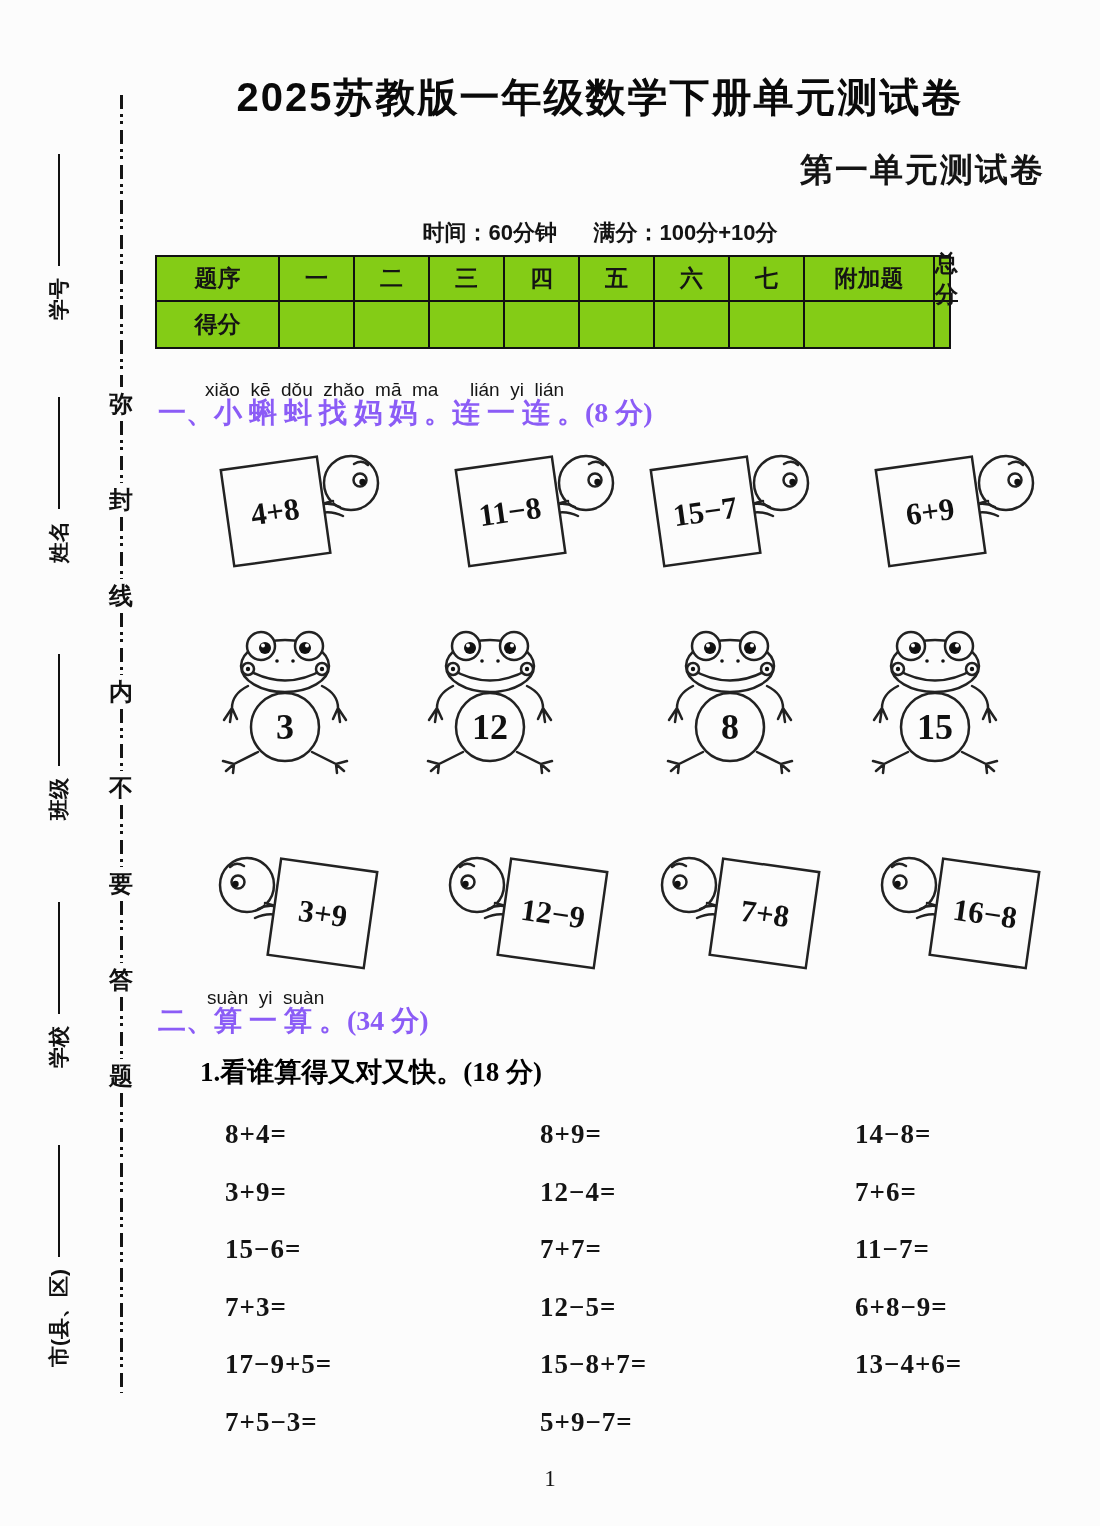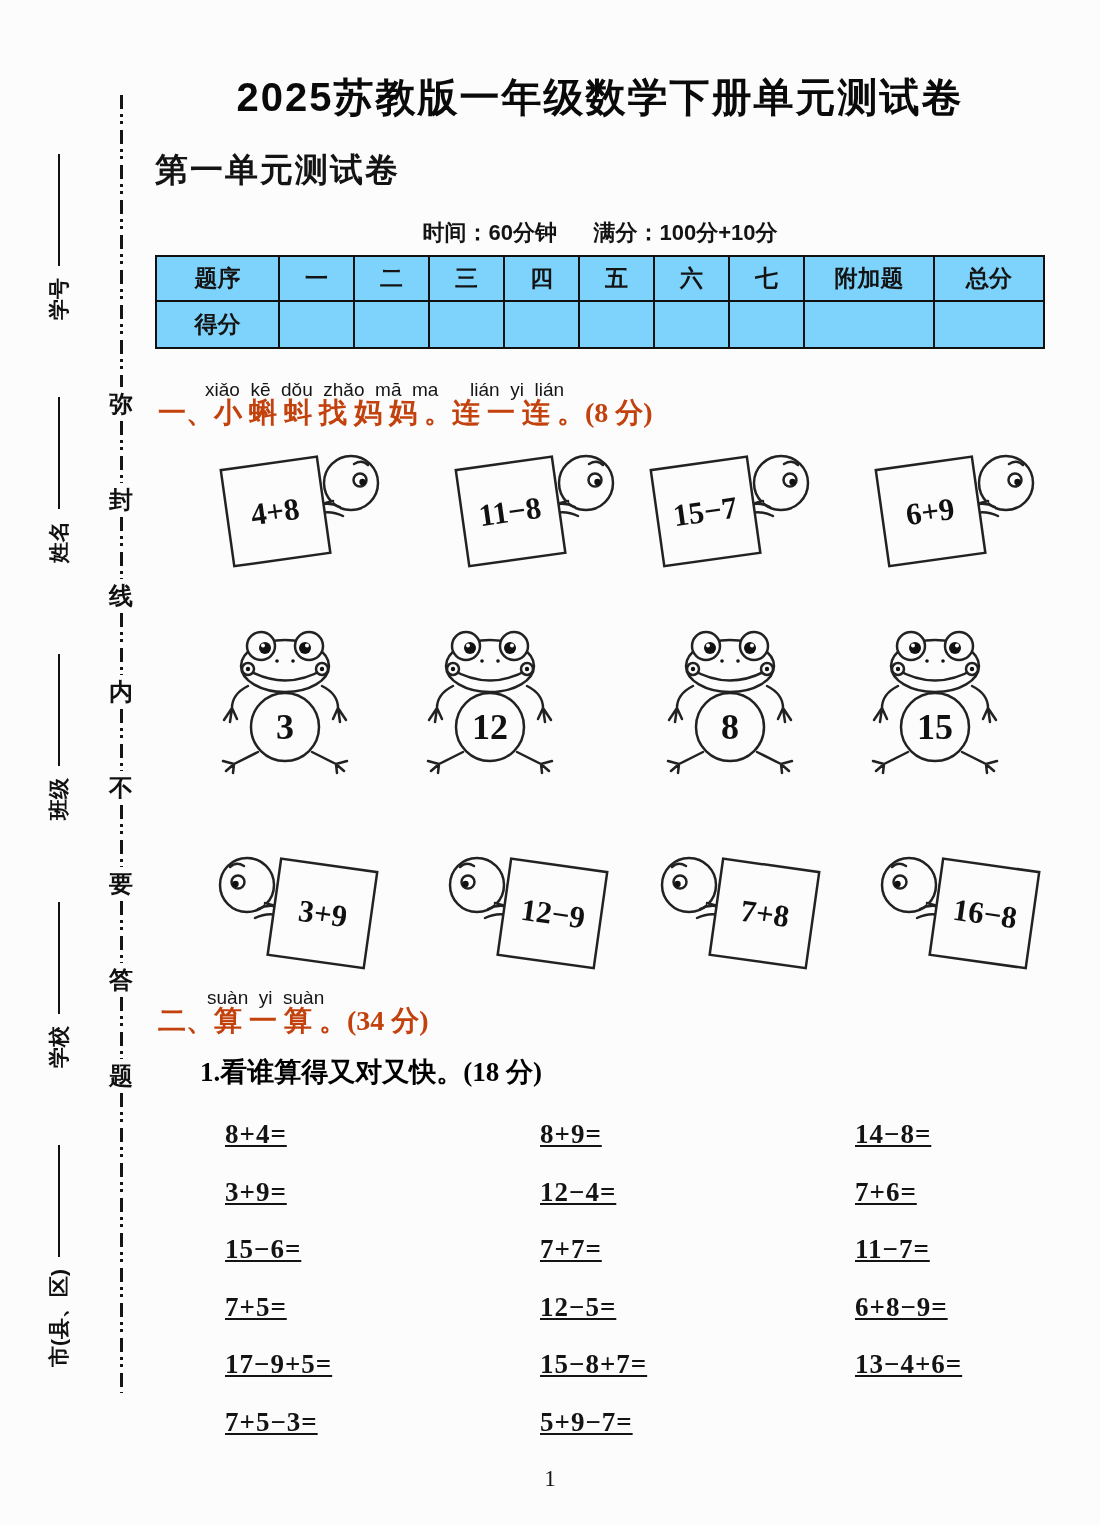--- a/index.html
+++ b/index.html
@@ -36,68 +36,68 @@
   }
   .fld-label { font:700 21px "Liberation Sans", sans-serif; color:#111; }
   .fld-line { display:inline-block; width:112px; height:2.5px; background:#111; }
 
   
   .title {
     position:absolute; left:155px; top:70px; width:890px; text-align:center;
     font:700 40px "Liberation Sans", sans-serif; letter-spacing:2px; color:#0a0a0a;
   }
   .subtitle {
-    position:absolute; left:155px; top:148px; width:890px; text-align:left;
+    position:absolute; left:155px; top:148px; width:890px; text-align:right;
     font:700 33px "Liberation Sans", sans-serif; letter-spacing:2px;
   }
   .info-line {
     position:absolute; left:155px; top:218px; width:890px; text-align:center;
     font:700 22px "Liberation Sans", sans-serif; white-space:pre;
   }
 
   
   .score-table {
-    position:absolute; left:155px; top:255px; width:890px;
+    position:absolute; left:155px; top:255px; width:796px;
     display:grid; grid-template-columns:123px repeat(7,75px) 130px 1fr;
-    grid-auto-rows:45px; border:2.5px solid #111; background:#7dd3fc;
+    grid-auto-rows:45px; border:2.5px solid #111; background:#84cc16;
   }
   .score-table .cell {
     border-right:2px solid #111; border-bottom:2px solid #111;
     display:flex; align-items:center; justify-content:center;
     font:700 23px "Liberation Sans", sans-serif;
   }
   .score-table .cell:nth-child(10n) { border-right:none; }
   .score-table .cell:nth-child(n+11) { border-bottom:none; }
 
   
   .pinyin {
     position:absolute; font:400 19px "Liberation Sans", sans-serif;
     white-space:pre; color:#151515;margin-top:7px;
   }
   .sec-heading {
     position:absolute; font:600 28px "Liberation Serif", serif;
-    white-space:pre; color:#c2410c;
+    white-space:pre; color:#8b5cf6;
   }
   .sub-heading {
     position:absolute; font:700 27px "Liberation Serif", serif; color:#000000;
   }
 
   
   .fig { position:absolute; }
   svg text { font-family:"Liberation Serif", serif; font-weight:600; fill:#111; }
 
   
   .problems {
     position:absolute; left:155px; top:1106px; width:890px;
     display:grid; grid-template-columns:315px 315px 260px; grid-auto-rows:57.5px;
     padding-left:70px;
   }
   .problem {
     font:600 27px "Liberation Serif", serif; letter-spacing:1px;
-    display:flex; align-items:center;text-decoration:underline;
+    display:flex; align-items:center;
   }
 
   .page-number {
     position:absolute; left:155px; top:1466px; width:790px; text-align:center;
     font:400 23px "Liberation Serif", serif;
   }
 </style>
 </head>
 <body>
 
@@ -297,21 +297,21 @@
   <div class="problems">
     <div class="problem">8+4=</div>
     <div class="problem">8+9=</div>
     <div class="problem">14−8=</div>
     <div class="problem">3+9=</div>
     <div class="problem">12−4=</div>
     <div class="problem">7+6=</div>
     <div class="problem">15−6=</div>
     <div class="problem">7+7=</div>
     <div class="problem">11−7=</div>
-    <div class="problem">7+5=</div>
+    <div class="problem">7+3=</div>
     <div class="problem">12−5=</div>
     <div class="problem">6+8−9=</div>
     <div class="problem">17−9+5=</div>
     <div class="problem">15−8+7=</div>
     <div class="problem">13−4+6=</div>
     <div class="problem">7+5−3=</div>
     <div class="problem">5+9−7=</div>
   </div>
 
   <div class="page-number">1</div>

